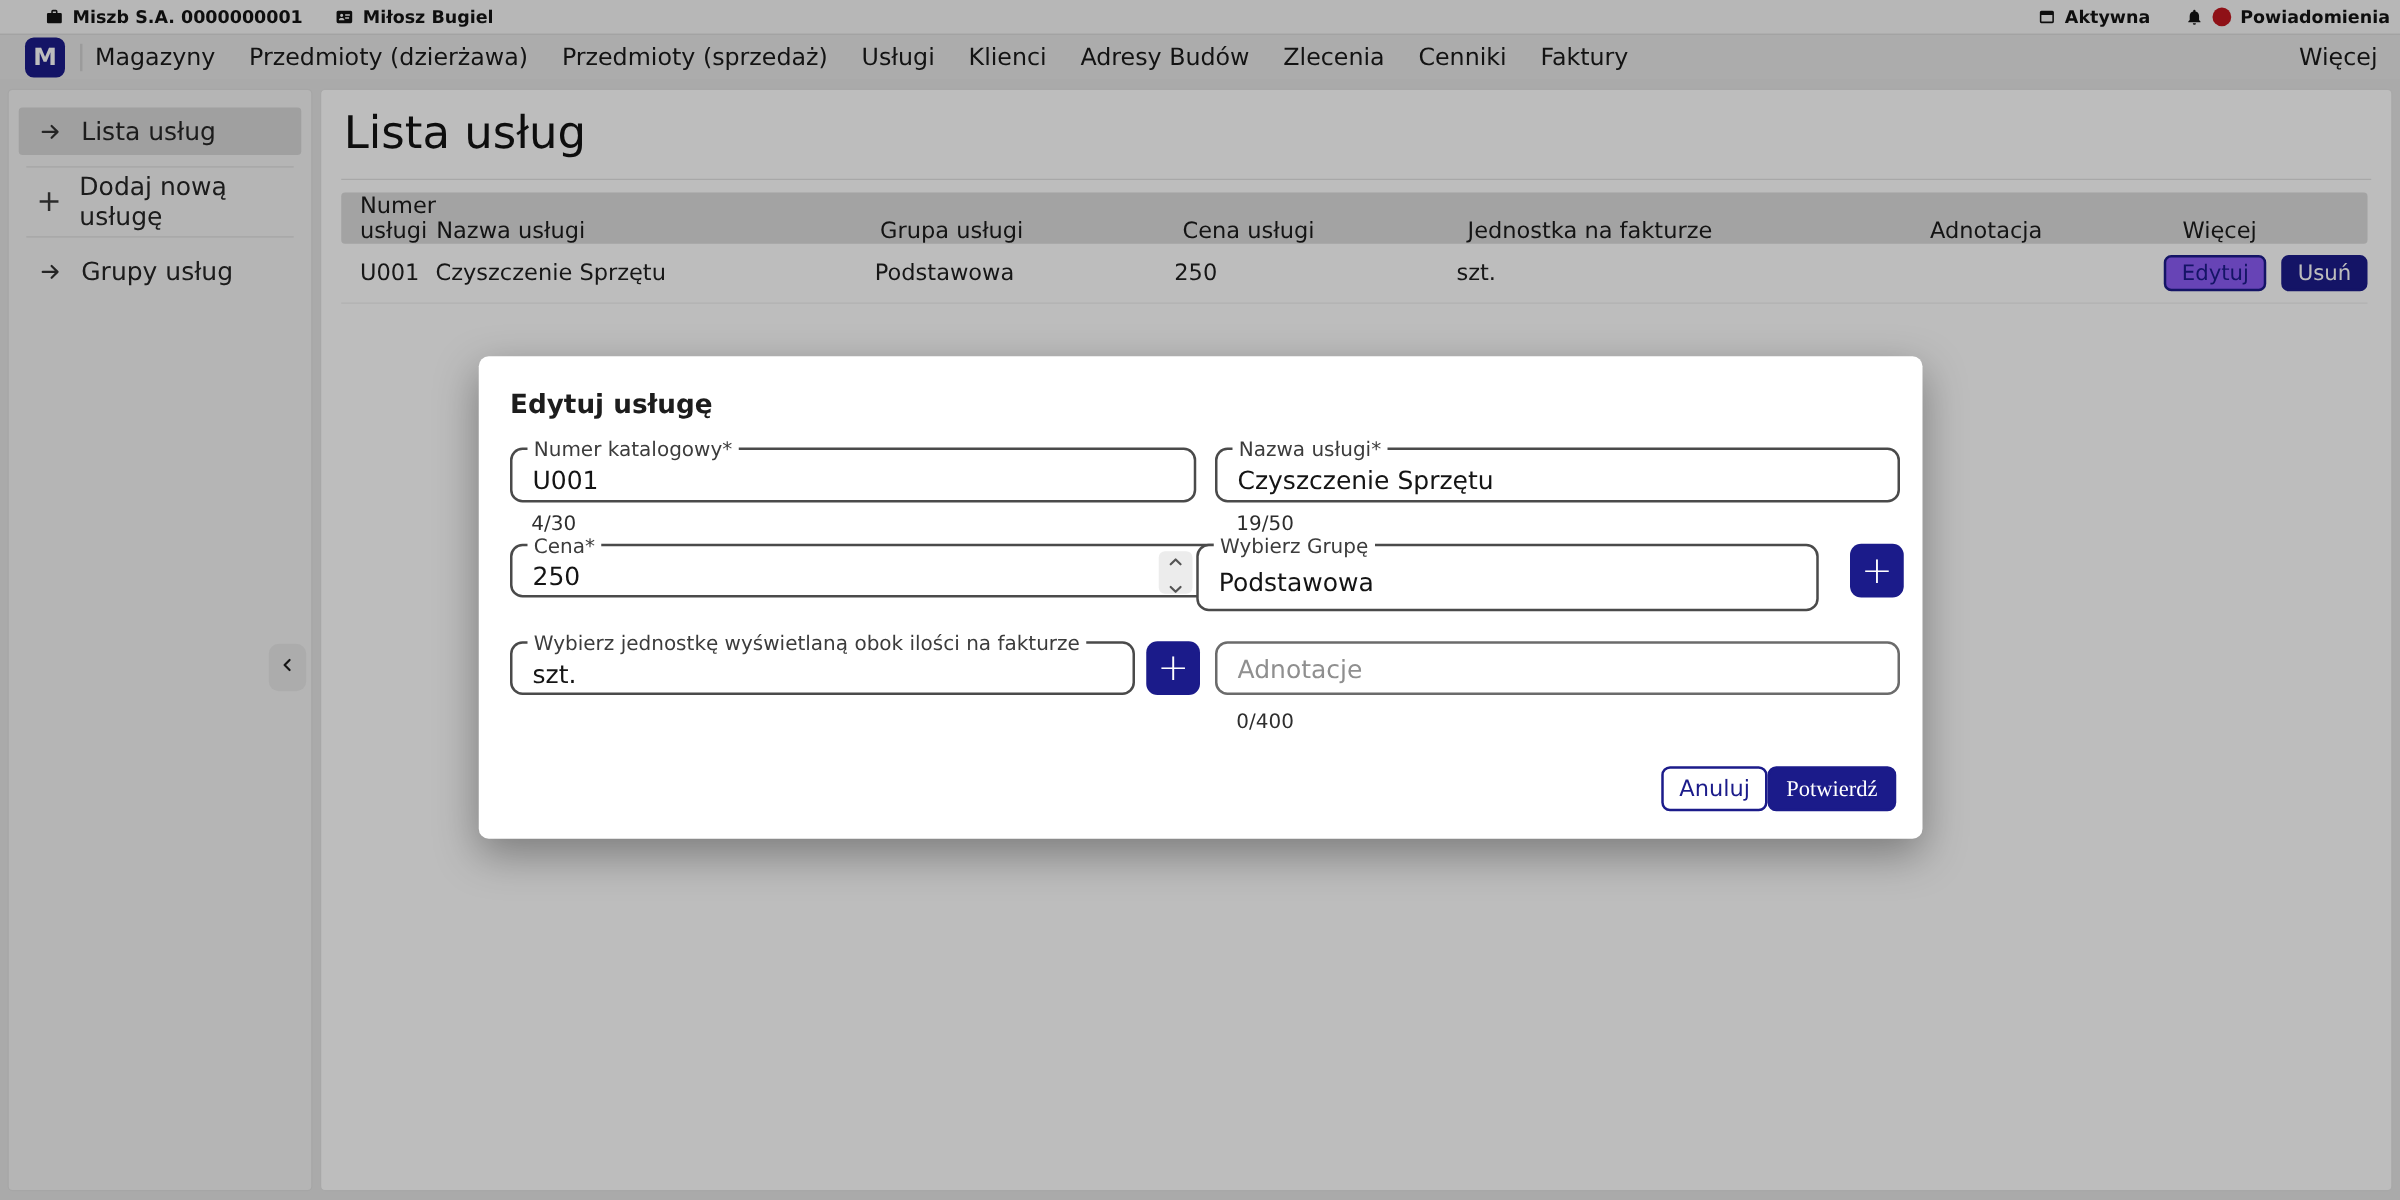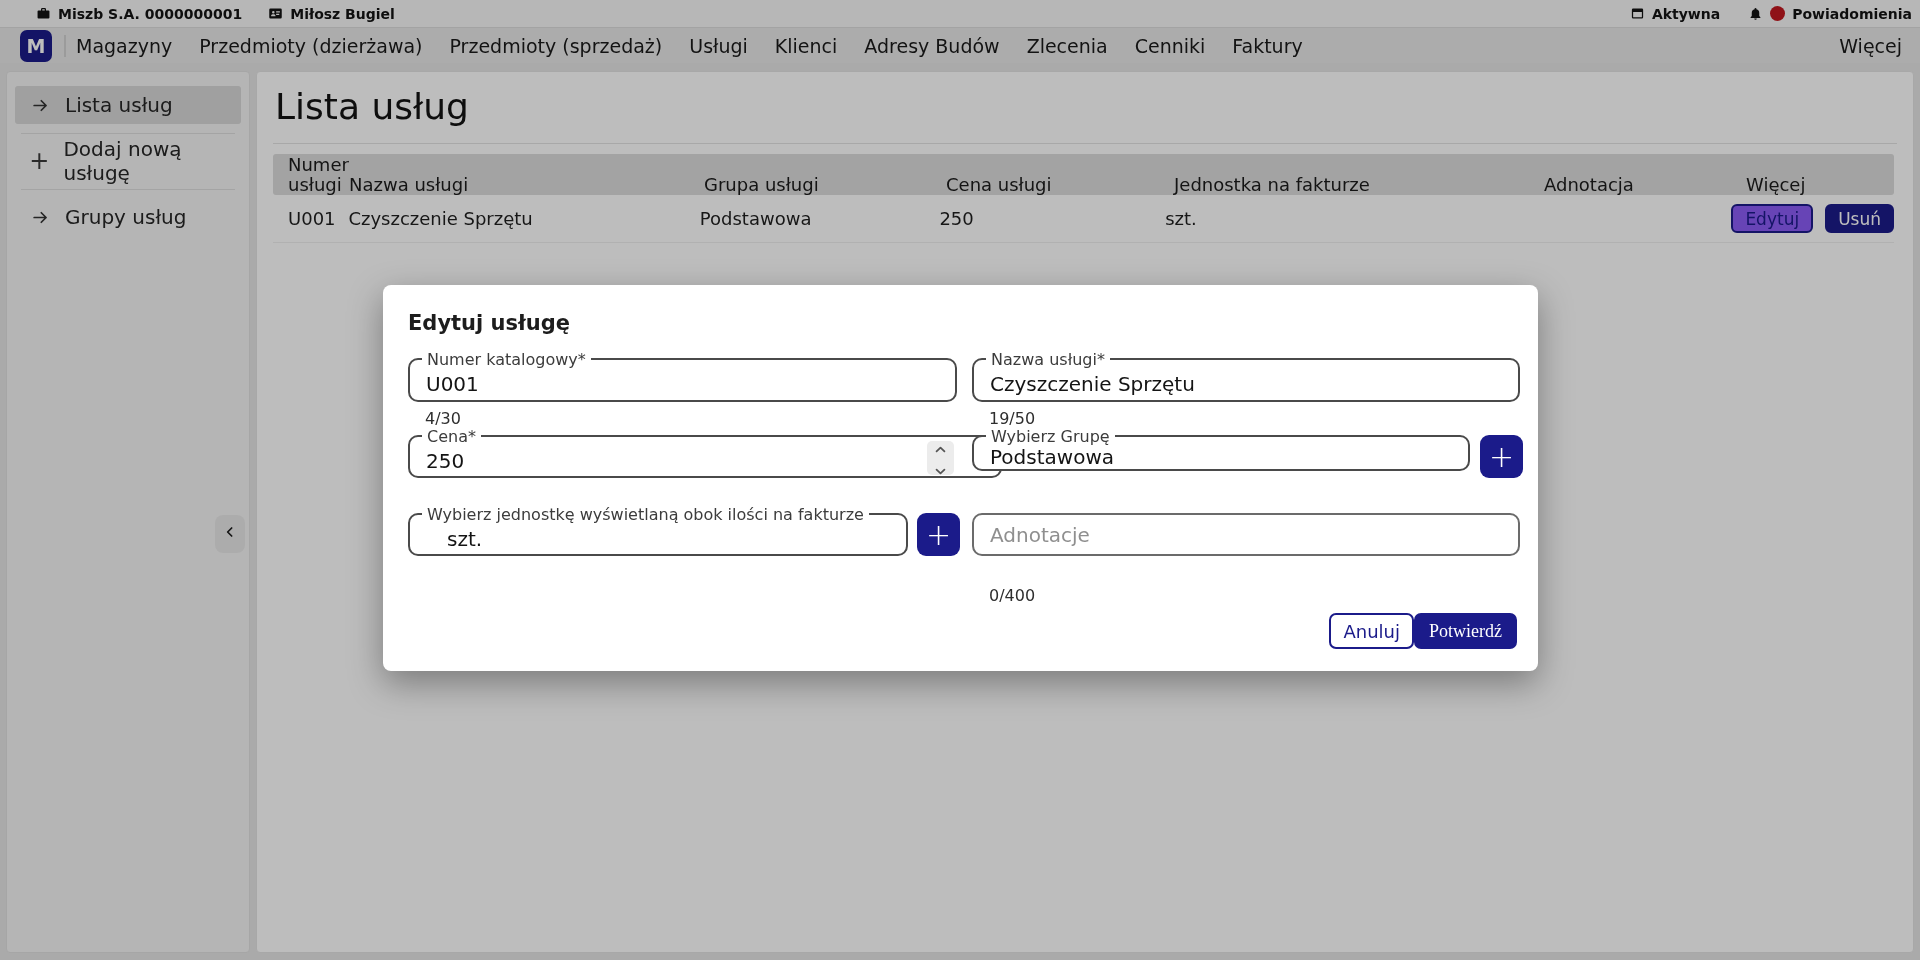--- a/index.html
+++ b/index.html
@@ -228,34 +228,34 @@
       <div class="spinner" style="left:517px; top:4px; position:absolute;">
         <span><svg width="11" height="7" viewBox="0 0 12 8">
               <path fill="none" stroke="#555" stroke-width="2" stroke-linecap="round" stroke-linejoin="round" d="M1.5 6.2 6 1.8l4.5 4.4"></path>
             </svg></span>
         <span><svg width="11" height="7" viewBox="0 0 12 8">
               <path fill="none" stroke="#555" stroke-width="2" stroke-linecap="round" stroke-linejoin="round" d="M1.5 1.8 6 6.2l4.5-4.4"></path>
             </svg></span>
       </div>
     </div>
 
-    <div class="field" style="left:589px; top:150px; width:498px; height:36px;">
+    <div class="field" style="left:574px; top:150px; width:498px; height:54px;">
       <span class="flabel">Wybierz Grupę</span>
       <input type="text" value="Podstawowa" style="">
     </div>
     <button class="add-btn" style="left:1097px; top:150px;">+</button>
 
-    <div class="field" style="left:25px; top:228px; width:500px; height:43px;padding-left:21px;">
+    <div class="field" style="left:25px; top:228px; width:500px; height:43px;">
       <span class="flabel">Wybierz jednostkę wyświetlaną obok ilości na fakturze</span>
       <input type="text" value="szt." style="">
     </div>
     <button class="add-btn" style="left:534px; top:228px;">+</button>
 
     <div class="field" style="left:589px; top:228px; width:548px; height:43px; border-color:#6b6b6b;">
       <input type="text" style="padding-top: 0px;" placeholder="Adnotacje">
     </div>
-    <div class="counter" style="left:606px; top:282px;margin-top:19px;">0/400</div>
+    <div class="counter" style="left:606px; top:282px;">0/400</div>
 
     <button class="modal-cancel">Anuluj</button>
     <button class="modal-confirm">Potwierdź</button>
   </div>
 
 </div>
 
 </body></html>

